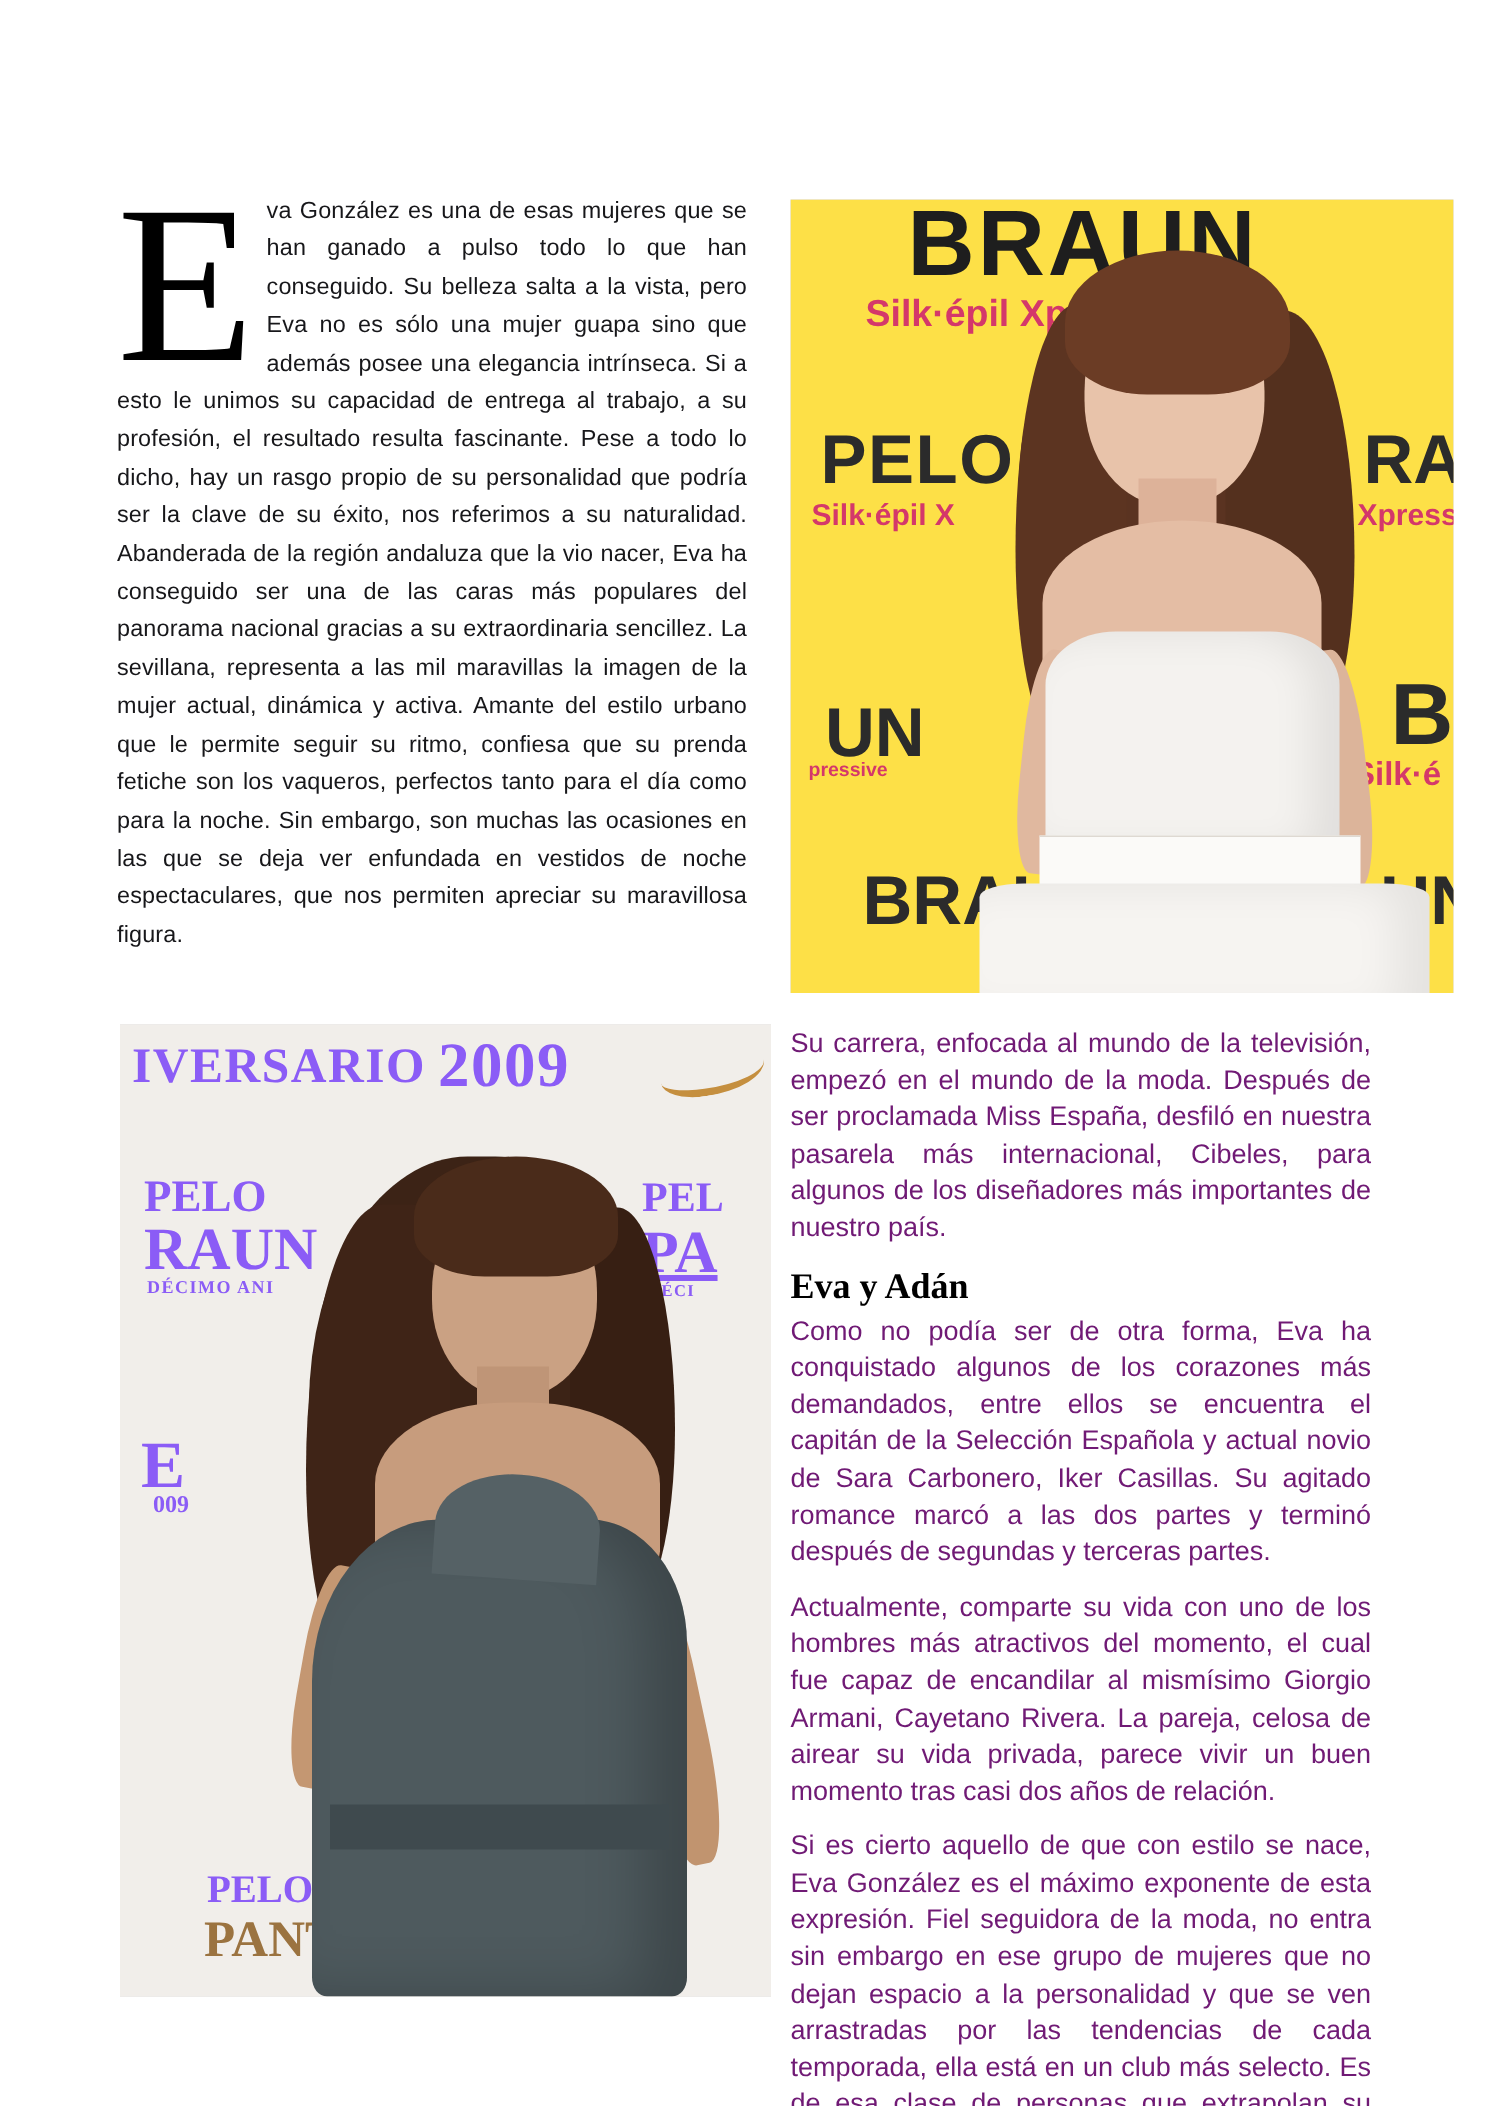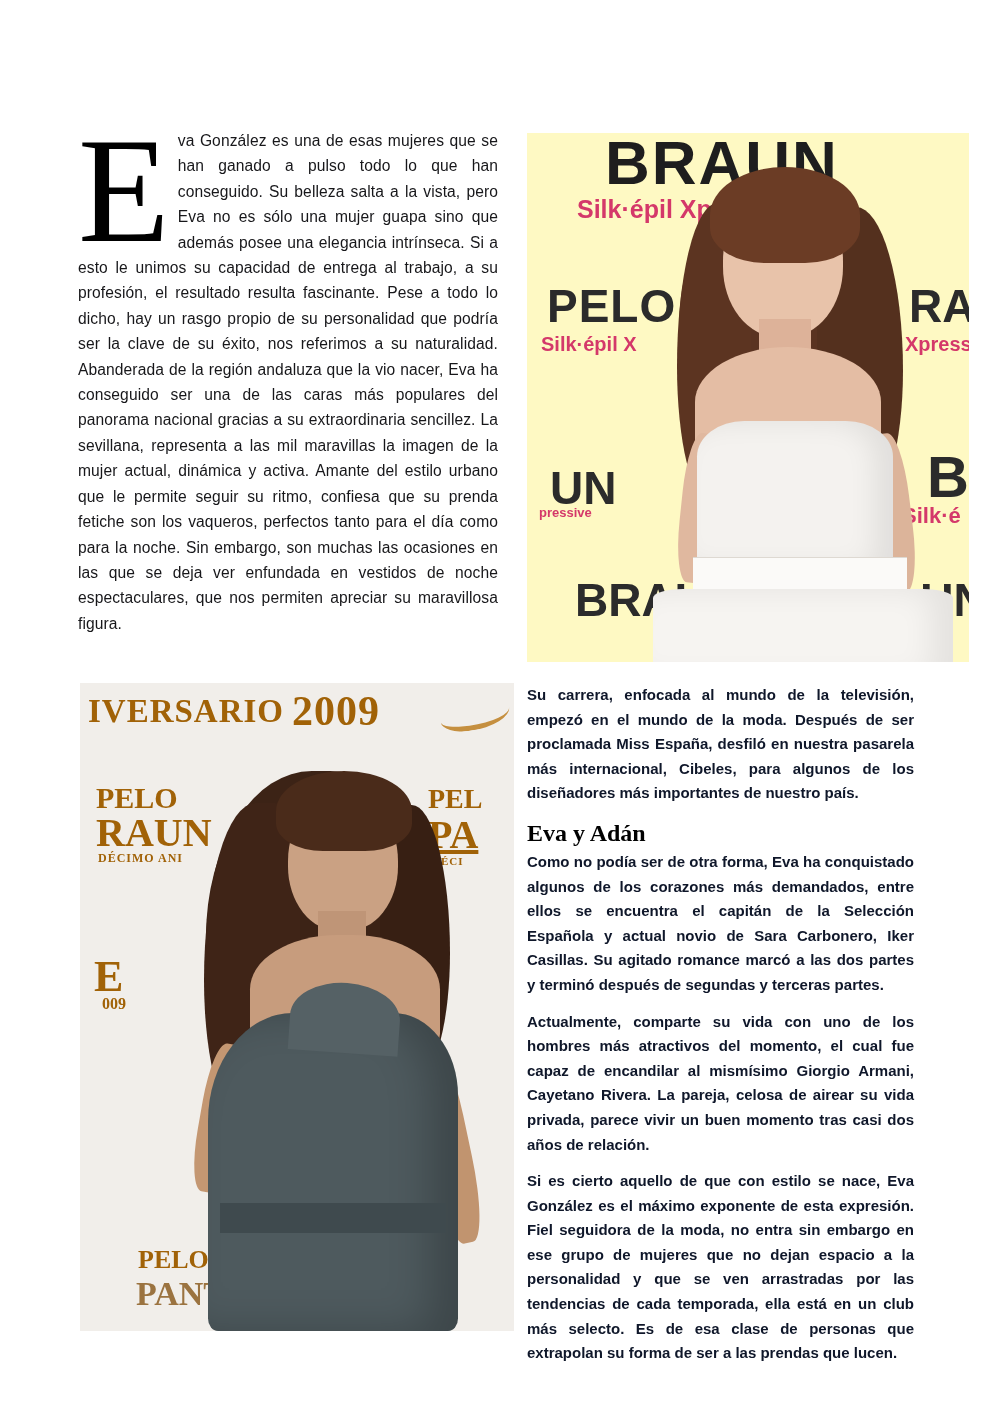--- a/index.html
+++ b/index.html
@@ -53,25 +53,24 @@
   
   .right-col {
     position: absolute;
     left: 527px;
     top: 683px;
     width: 387px;
   }
 
   .right-col p {
     margin: 0 0 12px 0;
-    font-size: 15px;
+    font-size: 18px;
     line-height: 24.6px;
     text-align: justify;
-    color: #0f172a;
-    font-weight: bold;
+    color: #701a75;
   }
 
   .subhead {
     font-family: "Liberation Serif", serif;
     font-weight: bold;
     font-size: 24px;
     line-height: 30px;
     margin: 10px 0 2px 0;
     color: #000;
   }
@@ -104,21 +103,21 @@
     height: 648px;
   }
 
   .photo .bg {
     position: absolute;
     inset: 0;
   }
 
   
   #photo-top .bg {
-    background: #fef9c3;
+    background: #fde047;
   }
   #photo-top .logo-row {
     position: absolute;
     font-family: "Liberation Sans", sans-serif;
     color: #2b2b2b;
     font-weight: bold;
     white-space: nowrap;
   }
   #photo-top .lr1 { top: -6px;  left: 78px;  font-size: 62px; letter-spacing: 2px; color:#1e1e1e; }
   #photo-top .lr2 { top: 62px;  left: 50px;  font-size: 25px; color:#d4386a; font-weight:600;}
@@ -223,21 +222,21 @@
     transform: rotate(-7deg);
   }
 
   
   #photo-bottom .bg {
     background: #f1eeea;
   }
   #photo-bottom .txt {
     position: absolute;
     font-family: "Liberation Serif", serif;
-    color: #a16207;
+    color: #8b5cf6;
     white-space: nowrap;
     font-weight: bold;
   }
   #photo-bottom .t1 { top: 10px;  left: 8px;  font-size: 33px; letter-spacing:1px;}
   #photo-bottom .t2 { top: 4px;   left: 212px;font-size: 42px; letter-spacing:1px;}
   #photo-bottom .t3 { top: 98px;  left: 16px; font-size: 30px; }
   #photo-bottom .t4 { top: 126px; left: 16px; font-size: 40px; }
   #photo-bottom .t5 { top: 168px; left: 18px; font-size: 12px; letter-spacing:1px;}
   #photo-bottom .t6 { top: 100px; left: 348px;font-size: 28px; }
   #photo-bottom .t7 { top: 128px; left: 348px;font-size: 40px; text-decoration: underline; }

